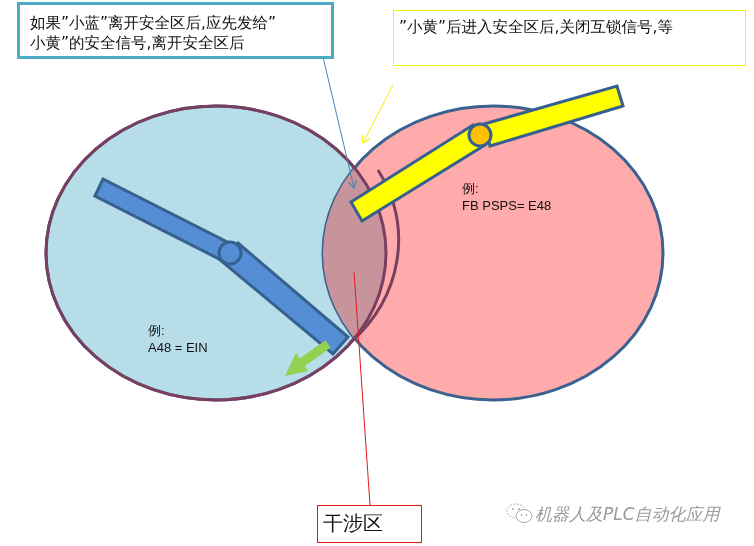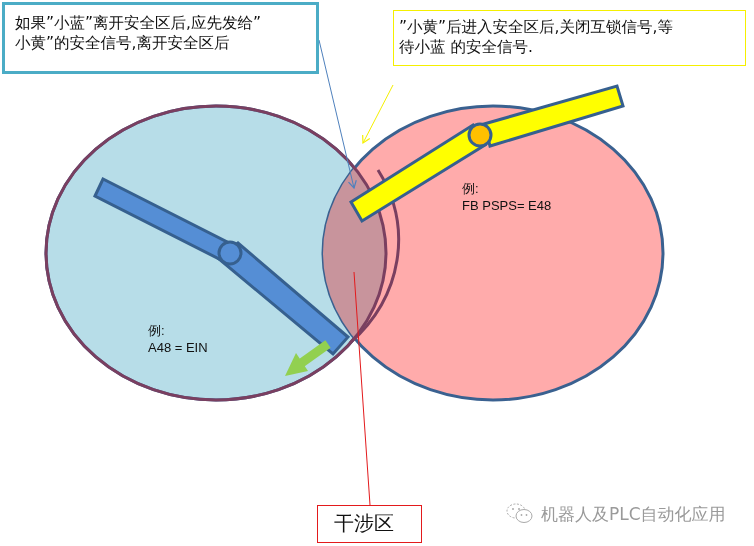--- a/index.html
+++ b/index.html
@@ -1,37 +1,37 @@
 <!DOCTYPE html>
 <html><head>
 <meta charset="utf-8">
 <style>
   html, body { margin: 0; padding: 0; background: #ffffff; }
   body { width: 754px; height: 546px; position: relative; overflow: hidden;
          font-family: "DejaVu Sans", "Liberation Sans", sans-serif; }
   #diagram { position: absolute; left: 0; top: 0; }
   .callout { position: absolute; background: #fff; box-sizing: border-box;
              font-family: "DejaVu Sans", sans-serif; color: #111; }
-  .callout-blue { left: 2px; top: 2px; width: 317px; height: 72px;
+  .callout-blue { left: 17px; top: 2px; width: 317px; height: 57px;
                   border: 3px solid #4BACC6; padding: 8px 0 0 10px;
                   font-size: 15.5px; line-height: 20px; }
   .callout-yellow { left: 393px; top: 10px; width: 353px; height: 56px;
                     border: 1.5px solid #F5F000; padding: 6px 0 0 5px;
                     font-size: 15.5px; line-height: 20px; }
   .label { position: absolute; font-family: "Liberation Sans", sans-serif;
            font-size: 13px; line-height: 17px; color: #111; }
   .label-left { left: 148px; top: 322px; }
   .label-right { left: 462px; top: 180px; }
   .zone-box { position: absolute; left: 317px; top: 505px; width: 105px; height: 38px;
               box-sizing: border-box; border: 1.5px solid #E31A1C; background: #fff;
               font-family: "DejaVu Sans", sans-serif; font-size: 20px; line-height: 35px;
-              padding-left: 16px; color: #111; }
+              padding-left: 5px; color: #111; }
   .watermark { position: absolute; left: 505px; top: 499px; height: 30px;
-               display: flex; align-items: center; gap: 6px;
-               color: #9a9a9a; font-family: "DejaVu Sans", sans-serif; font-size: 17px; }
+               display: flex; align-items: center; 
+               color: #9a9a9a; font-family: "DejaVu Sans", sans-serif; font-size: 17px; font-style: italic; }
   .wm-icon { width: 30px; height: 24px; }
 </style>
 </head>
 <body>
 
 <svg id="diagram" width="754" height="546" viewBox="0 0 754 546" xmlns="http://www.w3.org/2000/svg">
   <defs>
     <clipPath id="clip-left">
       <ellipse cx="216" cy="253" rx="170" ry="147"></ellipse>
     </clipPath>
@@ -74,21 +74,20 @@
   <line x1="354" y1="272" x2="370" y2="505" stroke="#E31A1C" stroke-width="1"></line>
 </svg>
 
 <div class="callout callout-blue">
   <div>如果”小蓝”离开安全区后,应先发给”</div>
   <div>小黄”的安全信号,离开安全区后</div>
 </div>
 
 <div class="callout callout-yellow">
   <div>”小黄”后进入安全区后,关闭互锁信号,等</div>
-  <div>待小蓝 的安全信号.</div>
 </div>
 
 <div class="label label-left">
   <div>例:</div>
   <div>A48 = EIN</div>
 </div>
 
 <div class="label label-right">
   <div>例:</div>
   <div>FB PSPS= E48</div>

